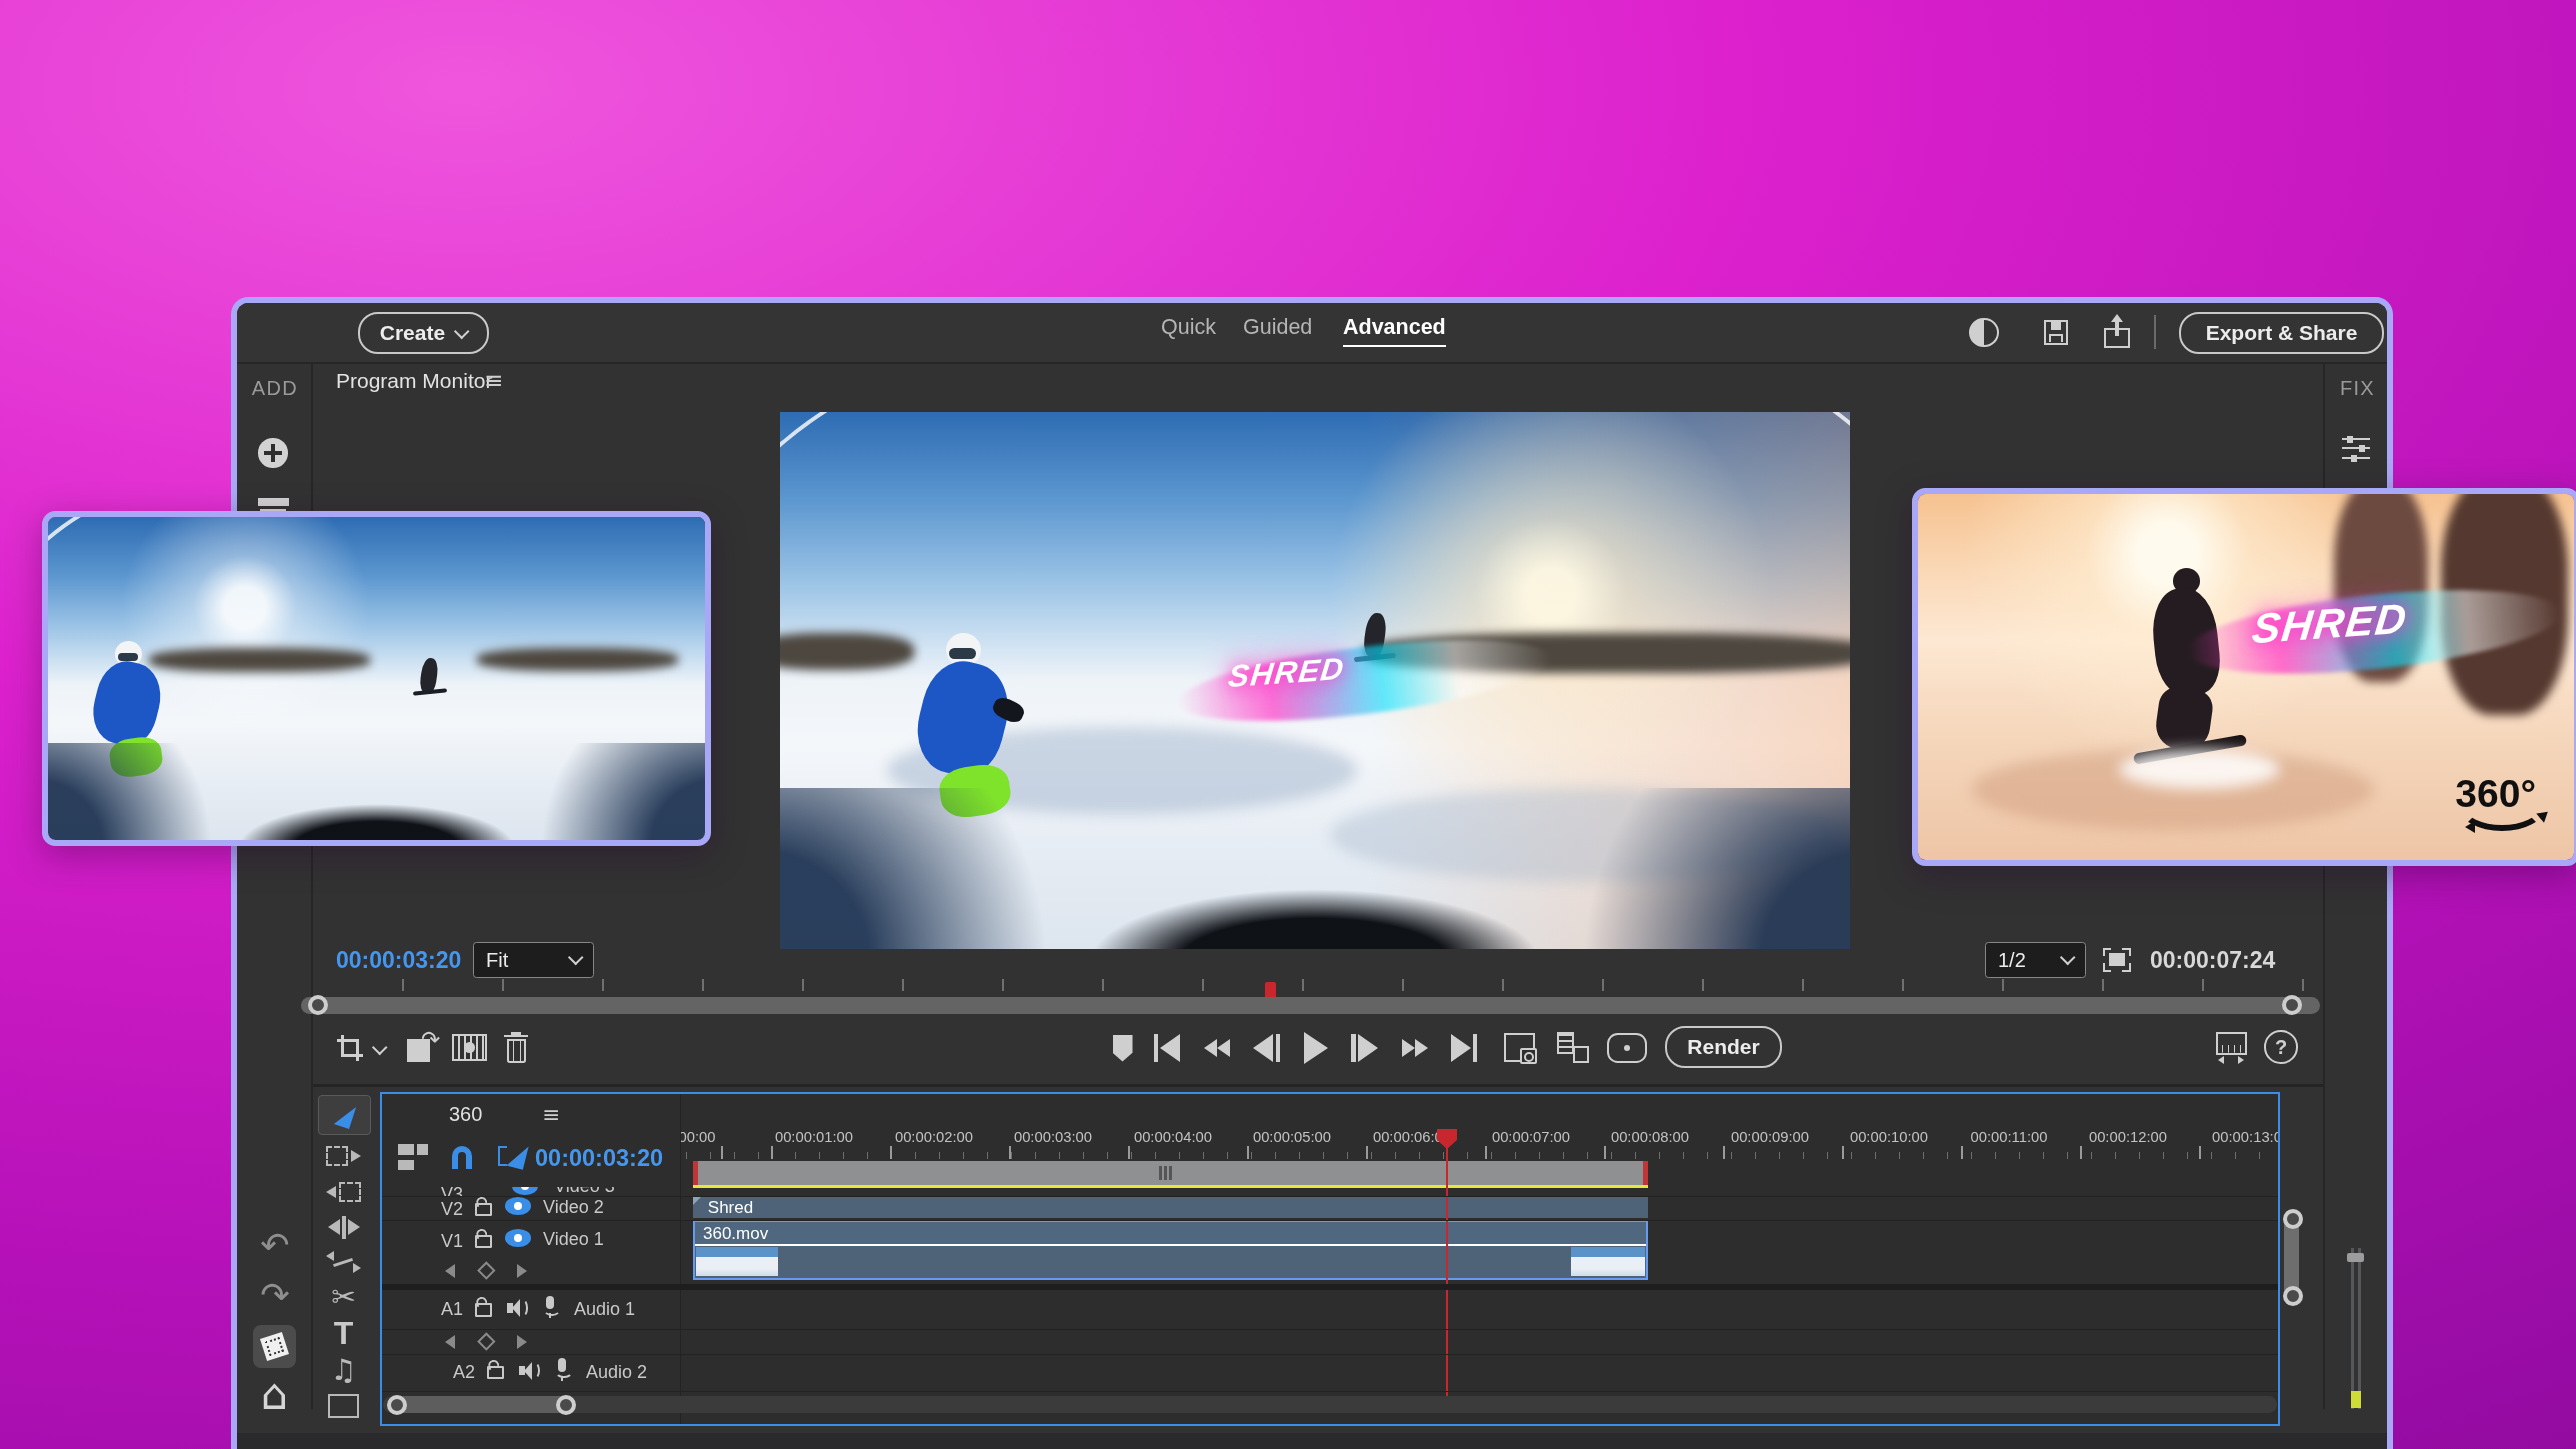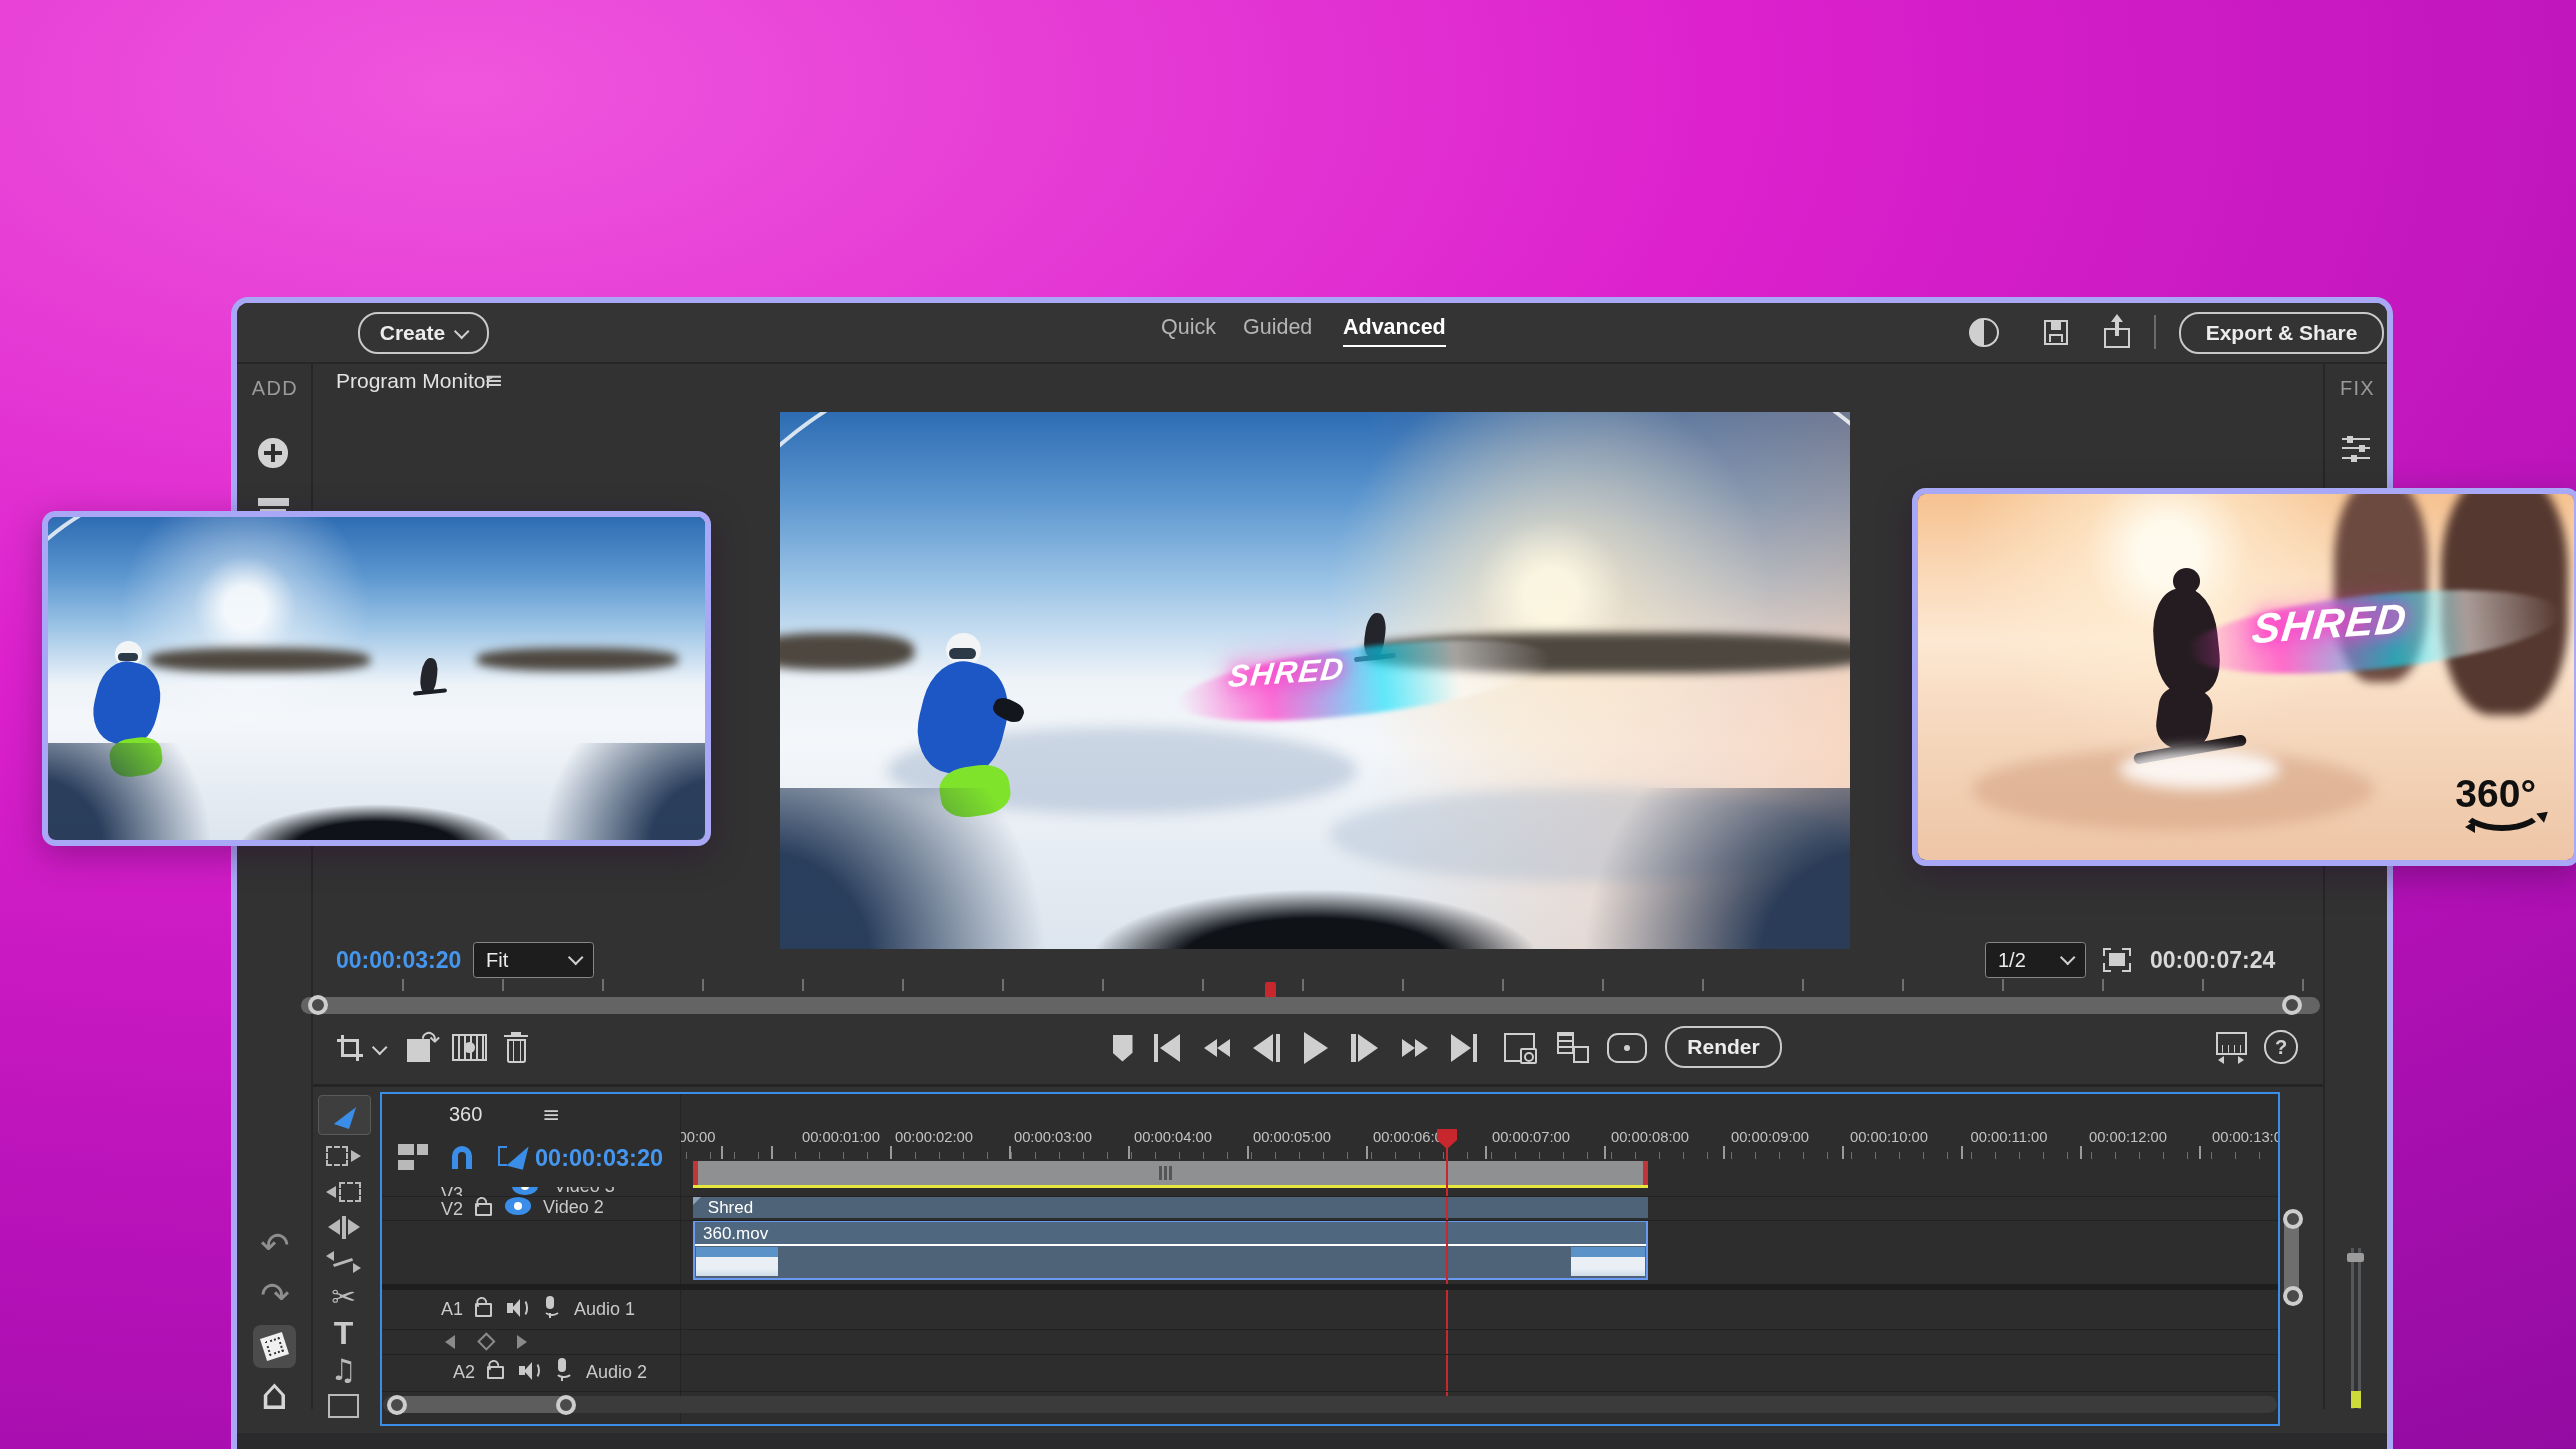--- a/index.html
+++ b/index.html
@@ -368,21 +368,21 @@
       <span class="tc" style="position:absolute;left:153px;top:51px;color:#4596ef;font-size:23.5px;">00:00:03:20</span>
 
       <div class="abs" style="left:298px;top:0;width:1.3px;height:334px;background:#232323;"></div>
       <div class="abs" style="left:299px;top:35px;width:1597px;height:299px;overflow:hidden;">
 
         <div class="abs" style="left:0;top:0;width:1597px;height:31px;" id="ruler">
           <div class="abs" style="left:0;top:17.4px;width:1597px;height:13.4px;
             background:repeating-linear-gradient(90deg,#9a9a9a 0 2px,transparent 2px 119px),repeating-linear-gradient(90deg,#6e6e6e 0 1.3px,transparent 1.3px 24px);
             background-position:90px 0,90px 5.4px;background-size:auto 13.4px,auto 6.7px;background-repeat:repeat-x;"></div>
         <span class="ruler-label" style="left: 14px;">:00:00</span>
-            <span class="ruler-label" style="left: 133px; margin-left: 27px;">00:00:01:00</span>
+            <span class="ruler-label" style="left: 133px;">00:00:01:00</span>
             <span class="ruler-label" style="left: 253px;">00:00:02:00</span>
             <span class="ruler-label" style="left: 372px;">00:00:03:00</span>
             <span class="ruler-label" style="left: 492px;">00:00:04:00</span>
             <span class="ruler-label" style="left: 611px;">00:00:05:00</span>
             <span class="ruler-label" style="left: 731px;">00:00:06:00</span>
             <span class="ruler-label" style="left: 850px;">00:00:07:00</span>
             <span class="ruler-label" style="left: 969px;">00:00:08:00</span>
             <span class="ruler-label" style="left: 1089px;">00:00:09:00</span>
             <span class="ruler-label" style="left: 1208px;">00:00:10:00</span>
             <span class="ruler-label" style="left: 1328px;">00:00:11:00</span>
@@ -428,20 +428,35 @@
         <span class="trklabel" style="left:172px;top:-10.7px;">Video 3</span>
       </div>
 
       <div class="abs" style="left:0;top:102px;width:298px;height:24px;">
         <span class="trklabel" style="left:59px;top:2.7px;">V2</span>
         <div class="lockb" style="left:93px;top:6.7px;"></div>
         <div class="eye" style="left:123px;top:1.3px;"></div>
         <span class="trklabel" style="left:161px;top:1.3px;">Video 2</span>
       </div>
 
+      <div class="abs" style="left:0;top:126px;width:298px;height:64px;">
+        <span class="trklabel" style="left:59px;top:10.7px;">V1</span>
+        <div class="lockb" style="left:93px;top:14.8px;"></div>
+        <div class="eye" style="left:123px;top:9.4px;"></div>
+        <span class="trklabel" style="left:161px;top:9.4px;">Video 1</span>
+        <div class="icon" style="left:58px;top:42px;width:20px;height:17.4px;">
+            <div class="kf-tri-l"></div>
+          </div>
+        <div class="icon" style="left:94px;top:42px;width:20px;height:17.4px;">
+            <div class="kf-dia"></div>
+          </div>
+        <div class="icon" style="left:130px;top:42px;width:20px;height:17.4px;">
+            <div class="kf-tri-r"></div>
+          </div>
+      </div>
 
       <div class="abs" style="left:0;top:196px;width:298px;height:39px;">
         <span class="trklabel" style="left:59px;top:9.4px;">A1</span>
         <div class="lockb" style="left:93px;top:13.4px;"></div>
         <div class="icon" style="left:122px;top:5.4px;width:27px;height:25.5px;">
           <div style="width:5.4px;height:9.4px;background:#c9c9c9;"></div>
             <div class="tr" style="border-width:9.4px 8px 9.4px 0;border-color:transparent #c9c9c9 transparent transparent;margin-left:-1.3px;"></div>
           <div style="width:6.7px;height:13.4px;border:2px solid transparent;border-right-color:#c9c9c9;border-radius:50%;margin-left:-2.7px;"></div>
         </div>
         <div class="icon" style="left:158px;top:4px;width:20px;height:27px;">

